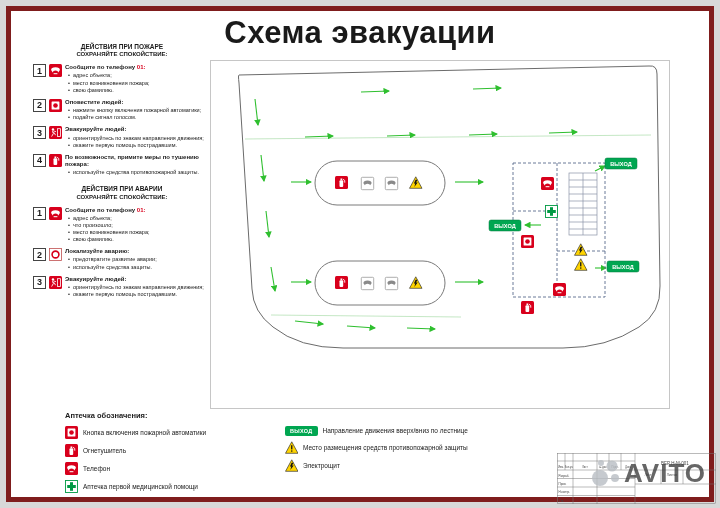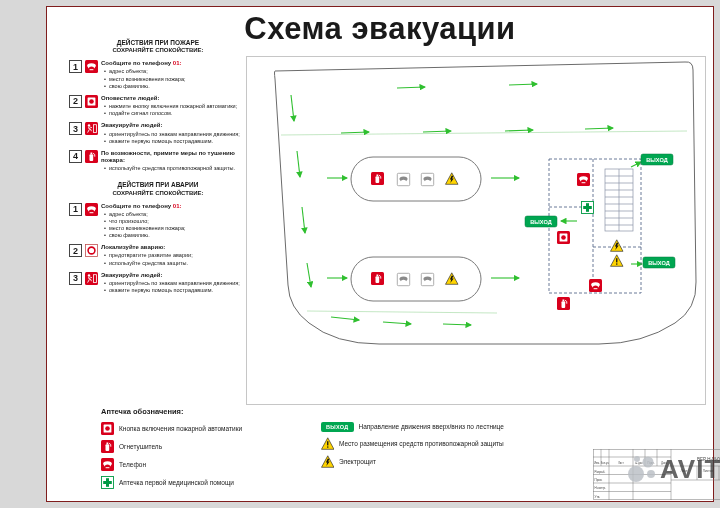--- a/index.html
+++ b/index.html
@@ -1,18 +1,18 @@
 <!DOCTYPE html>
 <html><head>
 <meta charset="utf-8">
 <style>
   html,body{margin:0;padding:0;}
   body{width:720px;height:508px;background:#d8d8d8;position:relative;overflow:hidden;
        font-family:"Liberation Sans","DejaVu Sans",sans-serif;color:#1a1a1a;}
-  .page{position:absolute;inset:6px;background:#fff;border:1px solid #7f1d1d;margin-left:40px;}
+  .page{position:absolute;inset:6px;background:#fff;border:5px solid #7f1d1d;}
   .title{position:absolute;top:4px;left:0;right:0;text-align:center;
          font-size:31px;font-weight:bold;letter-spacing:.5px;}
   
   .leftcol{position:absolute;left:22px;top:32px;width:178px;}
   .sec-head{text-align:center;font-weight:bold;font-size:6.5px;line-height:1.3;margin:0 0 5px 0;}
   .sec-head .sub{font-size:6px;}
   .sec2{margin-top:9px;}
   .item{display:flex;gap:3px;margin-bottom:5px;align-items:flex-start;}
   .numbox{width:13px;height:13px;border:1px solid #444;font-size:9px;font-weight:bold;
           display:flex;align-items:center;justify-content:center;flex:0 0 auto;box-sizing:border-box;}

